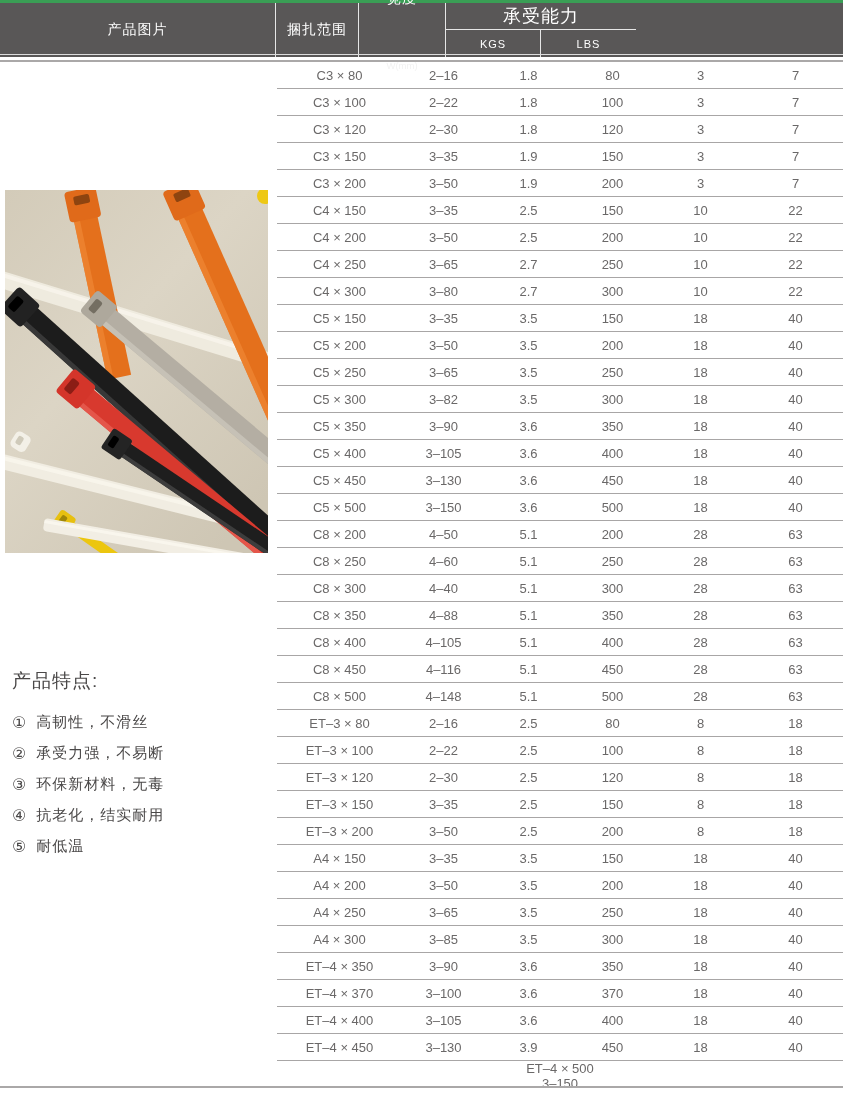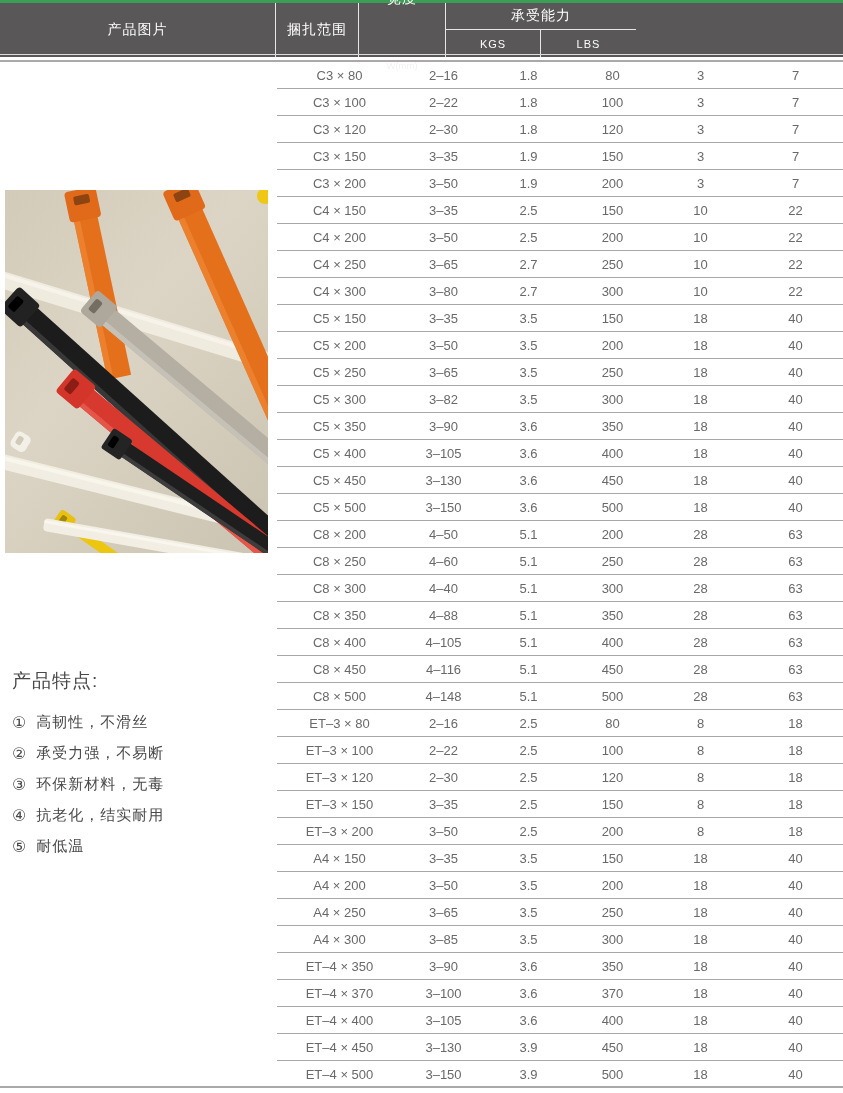--- a/index.html
+++ b/index.html
@@ -19,37 +19,37 @@
   }
   .th-img{width:276px;}
   .th-code{width:126px;}
   .th-range{width:83px;}
   .th-width{width:87px;gap:40px;}
   .th-length{width:81px;}
   .th .unit{font-size:9.5px;letter-spacing:0;margin-top:12px;color:#f2f2f2;}
   .th-cap{width:190px;border-right:none;flex-direction:column;justify-content:flex-start;align-items:stretch;padding:0;}
   .cap-top{
     height:26px;display:flex;align-items:center;justify-content:center;
-    border-bottom:1px solid rgba(255,255,255,0.85);font-size:14px;letter-spacing:1px;
+    border-bottom:1px solid rgba(255,255,255,0.85);font-size:18px;letter-spacing:1px;
   }
   .cap-bottom{flex:1;display:flex;}
   .cap-cell{width:95px;box-sizing:border-box;display:flex;align-items:center;justify-content:center;font-size:11px;letter-spacing:1px;}
   .cap-kgs{border-right:1px solid rgba(255,255,255,0.85);}
   
   .line{position:absolute;left:0;width:843px;}
   .line1{top:54px;height:1px;background:#dcdcdc;}
   .line2{top:60px;height:2px;background:#aaa8a8;}
   .line-bottom{top:1086px;height:2px;background:#aaa8a8;}
   
   .tbody{position:absolute;top:62px;left:277px;width:566px;}
   .row{
     height:27px;box-sizing:border-box;border-bottom:1px solid #a8a6a6;
     display:flex;align-items:center;
   }
-  .row:last-child{border-bottom:none;}
+  .row:last-child{border-bottom:none;flex-direction:column;}
   .cell{text-align:center;font-size:13px;color:#6a6868;box-sizing:border-box;}
   .cell:nth-child(1){width:125px;}
   .cell:nth-child(2){width:83px;}
   .cell:nth-child(3){width:87px;}
   .cell:nth-child(4){width:81px;}
   .cell:nth-child(5){width:95px;}
   .cell:nth-child(6){width:95px;}
   
   .photo{position:absolute;left:5px;top:190px;width:263px;height:363px;}
   

